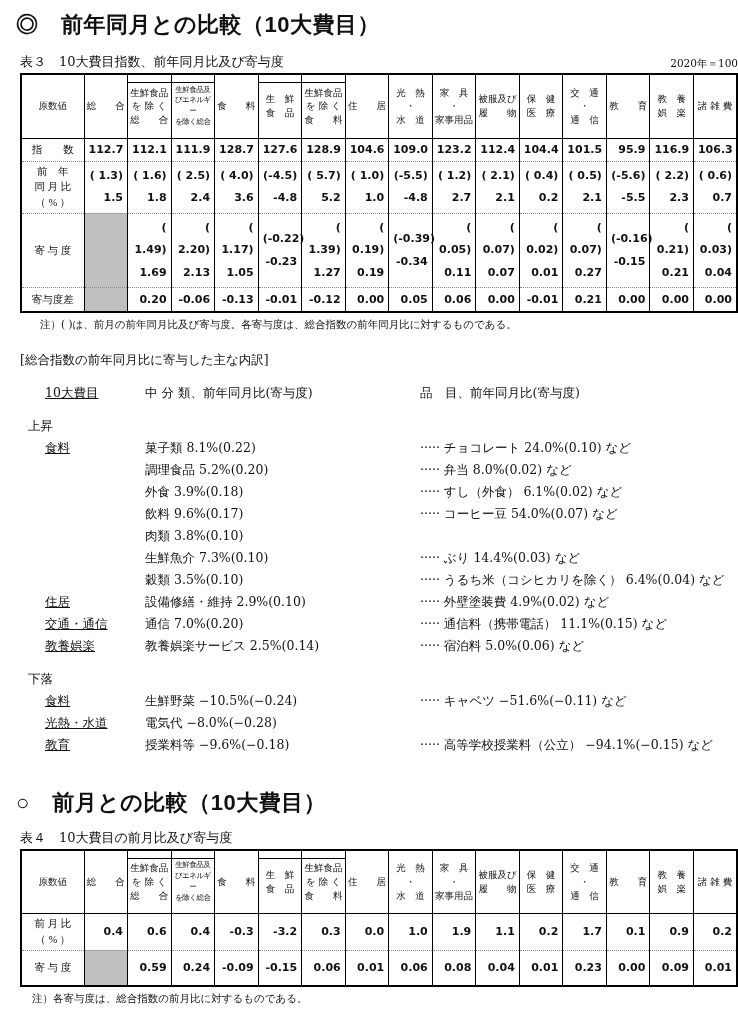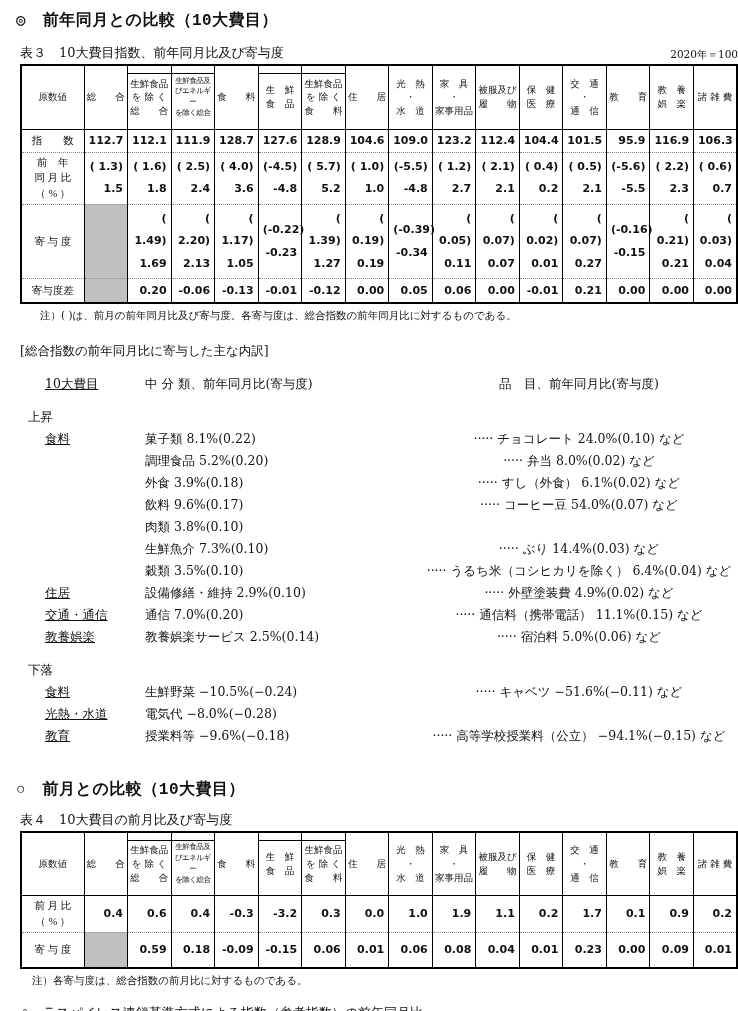--- a/index.html
+++ b/index.html
@@ -5,22 +5,22 @@
   * { box-sizing: border-box; }
   html,body { margin:0; padding:0; }
   body {
     width:738px; height:1011px; overflow:hidden; background:#fff; color:#111;
     font-family:"DejaVu Serif","Liberation Serif",serif; font-size:12.5px;
   }
   .page { padding:8px 0 0 20px; width:738px; }
 
   
   .h-main {
-    font-family:Liberation Mono, monospace;
-    font-weight:bold; font-size:16px; margin:2px 0 0 -4px; letter-spacing:0.5px;
+    font-family:Liberation Sans, sans-serif;
+    font-weight:bold; font-size:22px; margin:2px 0 0 -4px; letter-spacing:0.5px;
   }
   .cap-row { width:718px; display:flex; justify-content:space-between; align-items:flex-end; margin-top:13px; }
   .cap { font-size:13px; }
   .base { font-size:10.5px; }
 
   
   table.idx { border-collapse:collapse; table-layout:fixed; width:718px; border:2px solid #000; margin-top:2px; }
   table.idx th, table.idx td { border-left:1px solid #000; padding:0; vertical-align:middle; }
   table.idx tr.hdr th {
     border-bottom:1px solid #000; font-weight:normal; font-size:9.5px;
@@ -51,21 +51,21 @@
   tr.r-con > td, tr.r-con > th { height:36px; }
   .note { font-size:10.5px; margin:5px 0 0 20px; }
   .note.n4 { margin-left:12px; }
 
   
   .bk-title { margin:20px 0 0 0; font-size:12.5px; }
   .bk-row { display:flex; padding-left:25px; line-height:22px; font-size:12.5px; }
   .bk-head { margin-top:13px; }
   .bk-c1 { width:100px; flex:none;text-decoration:underline; }
   .bk-c2 { width:275px; flex:none; }
-  .bk-c3 { flex:1; white-space:nowrap;text-align:center; }
+  .bk-c3 { flex:1; white-space:nowrap; }
   .bk-dir { margin:11px 0 0 8px; line-height:22px; font-size:12.5px; }
 
   
   .h-lasp { font-size:13px; font-weight:normal; margin:16px 0 0 0; }
 </style>
 </head>
 <body>
 
 <div class="page">
 
@@ -487,21 +487,21 @@
 
         <td class="num">0.2</td>
 
     </tr>
     <tr class="dotted r-con">
       <th class="rowh">寄 与 度</th>
       <td class="gray"></td>
 
         <td class="num">0.59</td>
 
-        <td class="num">0.18</td>
+        <td class="num">0.24</td>
 
         <td class="num">-0.09</td>
 
         <td class="num">-0.15</td>
 
         <td class="num">0.06</td>
 
         <td class="num">0.01</td>
 
         <td class="num">0.06</td>

